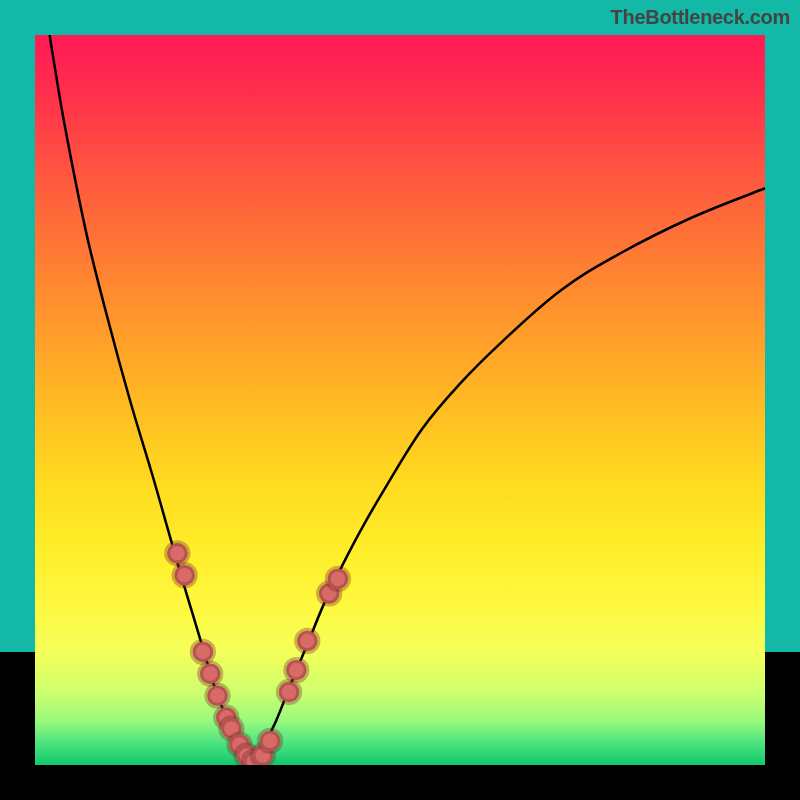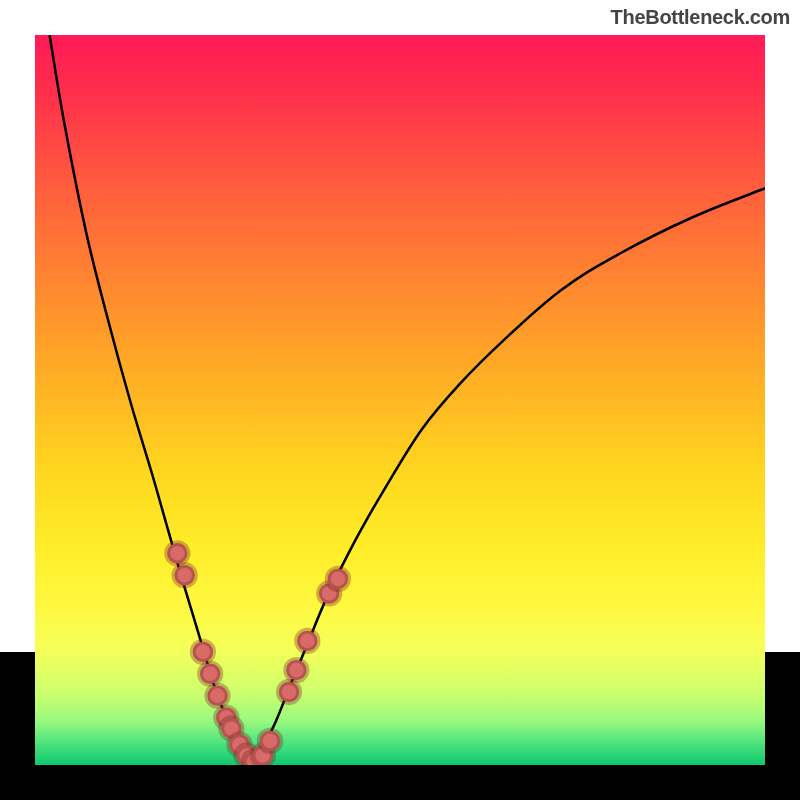--- a/index.html
+++ b/index.html
@@ -8,21 +8,21 @@
     width: 800px;
     height: 800px;
     background: #000;
     overflow: hidden;
     font-family: Arial, Helvetica, sans-serif;
   }
   .frame {
     position: relative;
     width: 800px;
     height: 652px;
-    background: #ffffff;
+    background: #14b8a6;
   }
   .watermark {
     position: absolute;
     top: 6px;
     right: 10px;
     color: #444;
     font-size: 20px;
     font-weight: 600;
     letter-spacing: -0.3px;
     z-index: 5;

